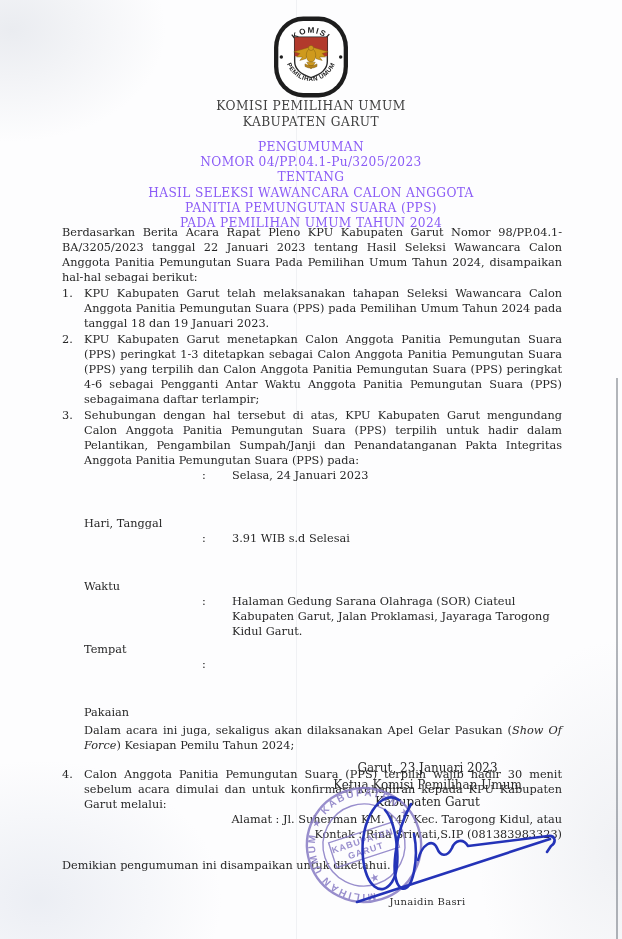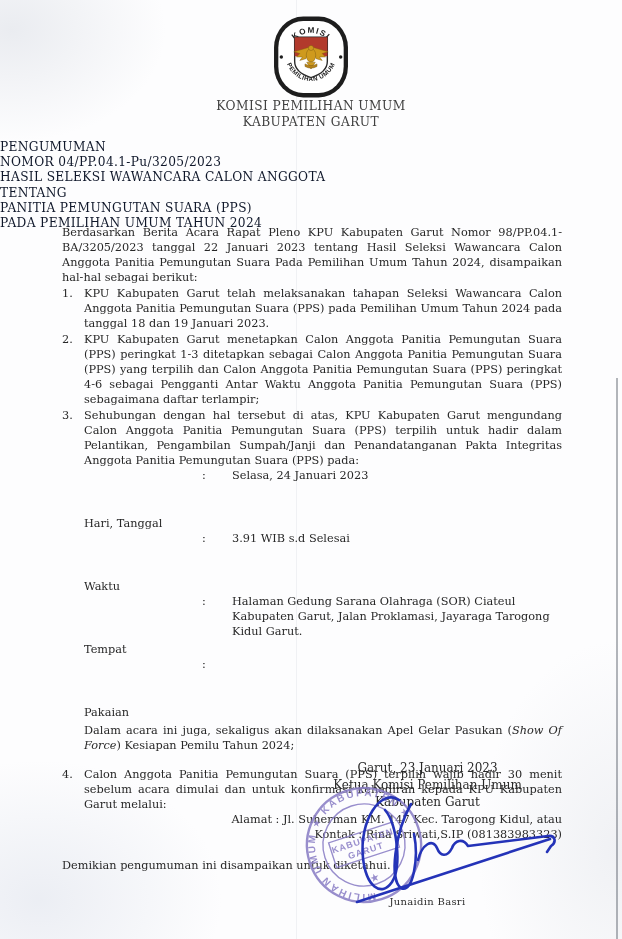--- a/index.html
+++ b/index.html
@@ -12,22 +12,22 @@
       #fdfdfe;
     font-family:"DejaVu Serif","Liberation Serif",serif;
     color:#2b2b2b;
   }
   .page{position:absolute;inset:0;}
   .fold{position:absolute;left:296px;top:0;width:1px;height:939px;background:rgba(110,120,145,.09);}
   .edge-right{position:absolute;left:616px;top:378px;width:2px;height:561px;background:rgba(75,80,92,.42);}
   .logo-wrap{position:absolute;left:261px;top:14px;width:100px;height:86px;}
   .org{position:absolute;left:0;top:99px;width:622px;text-align:center;
        font-size:12.2px;line-height:15.5px;letter-spacing:.45px;color:#404040;}
-  .title-block{position:absolute;left:0;top:140px;width:622px;text-align:left;
-       font-size:12.2px;line-height:15.2px;letter-spacing:.35px;color:#0f172a;}
+  .title-block{position:absolute;left:0;top:140px;width:622px;text-align:center;
+       font-size:12.2px;line-height:15.2px;letter-spacing:.35px;color:#8b5cf6;}
   .body{position:absolute;left:62px;top:225px;width:500px;font-size:11.3px;line-height:15px;color:#282828;}
   .para{text-align:justify;}
   .list{margin-top:1px;}
   .num-item{display:flex;margin-top:1px;}
   .num{width:22px;flex:0 0 22px;}
   .itext{flex:1;min-width:0;}
   .detail-row{display:flex;}
   .dlabel{width:118px;flex:0 0 118px;margin-top:48px;}
   .dcolon{width:30px;flex:0 0 30px;}
   .dvalue{flex:1;min-width:0;}
@@ -84,22 +84,22 @@
   </div>
 
   <div class="org">
     <div>KOMISI PEMILIHAN UMUM</div>
     <div>KABUPATEN GARUT</div>
   </div>
 
   <div class="title-block">
     <div>PENGUMUMAN</div>
     <div>NOMOR 04/PP.04.1-Pu/3205/2023</div>
+    <div>TENTANG</div>
     <div>HASIL SELEKSI WAWANCARA CALON ANGGOTA</div>
-    <div>TENTANG</div>
     <div>PANITIA PEMUNGUTAN SUARA (PPS)</div>
     <div>PADA PEMILIHAN UMUM TAHUN 2024</div>
   </div>
 
   <div class="body">
     <div class="para">Berdasarkan Berita Acara Rapat Pleno KPU Kabupaten Garut Nomor  98/PP.04.1-BA/3205/2023 tanggal 22 Januari 2023 tentang Hasil Seleksi Wawancara Calon Anggota Panitia Pemungutan Suara Pada Pemilihan Umum Tahun 2024, disampaikan hal-hal sebagai berikut:</div>
 
     <div class="list">
 
       <div class="num-item">

